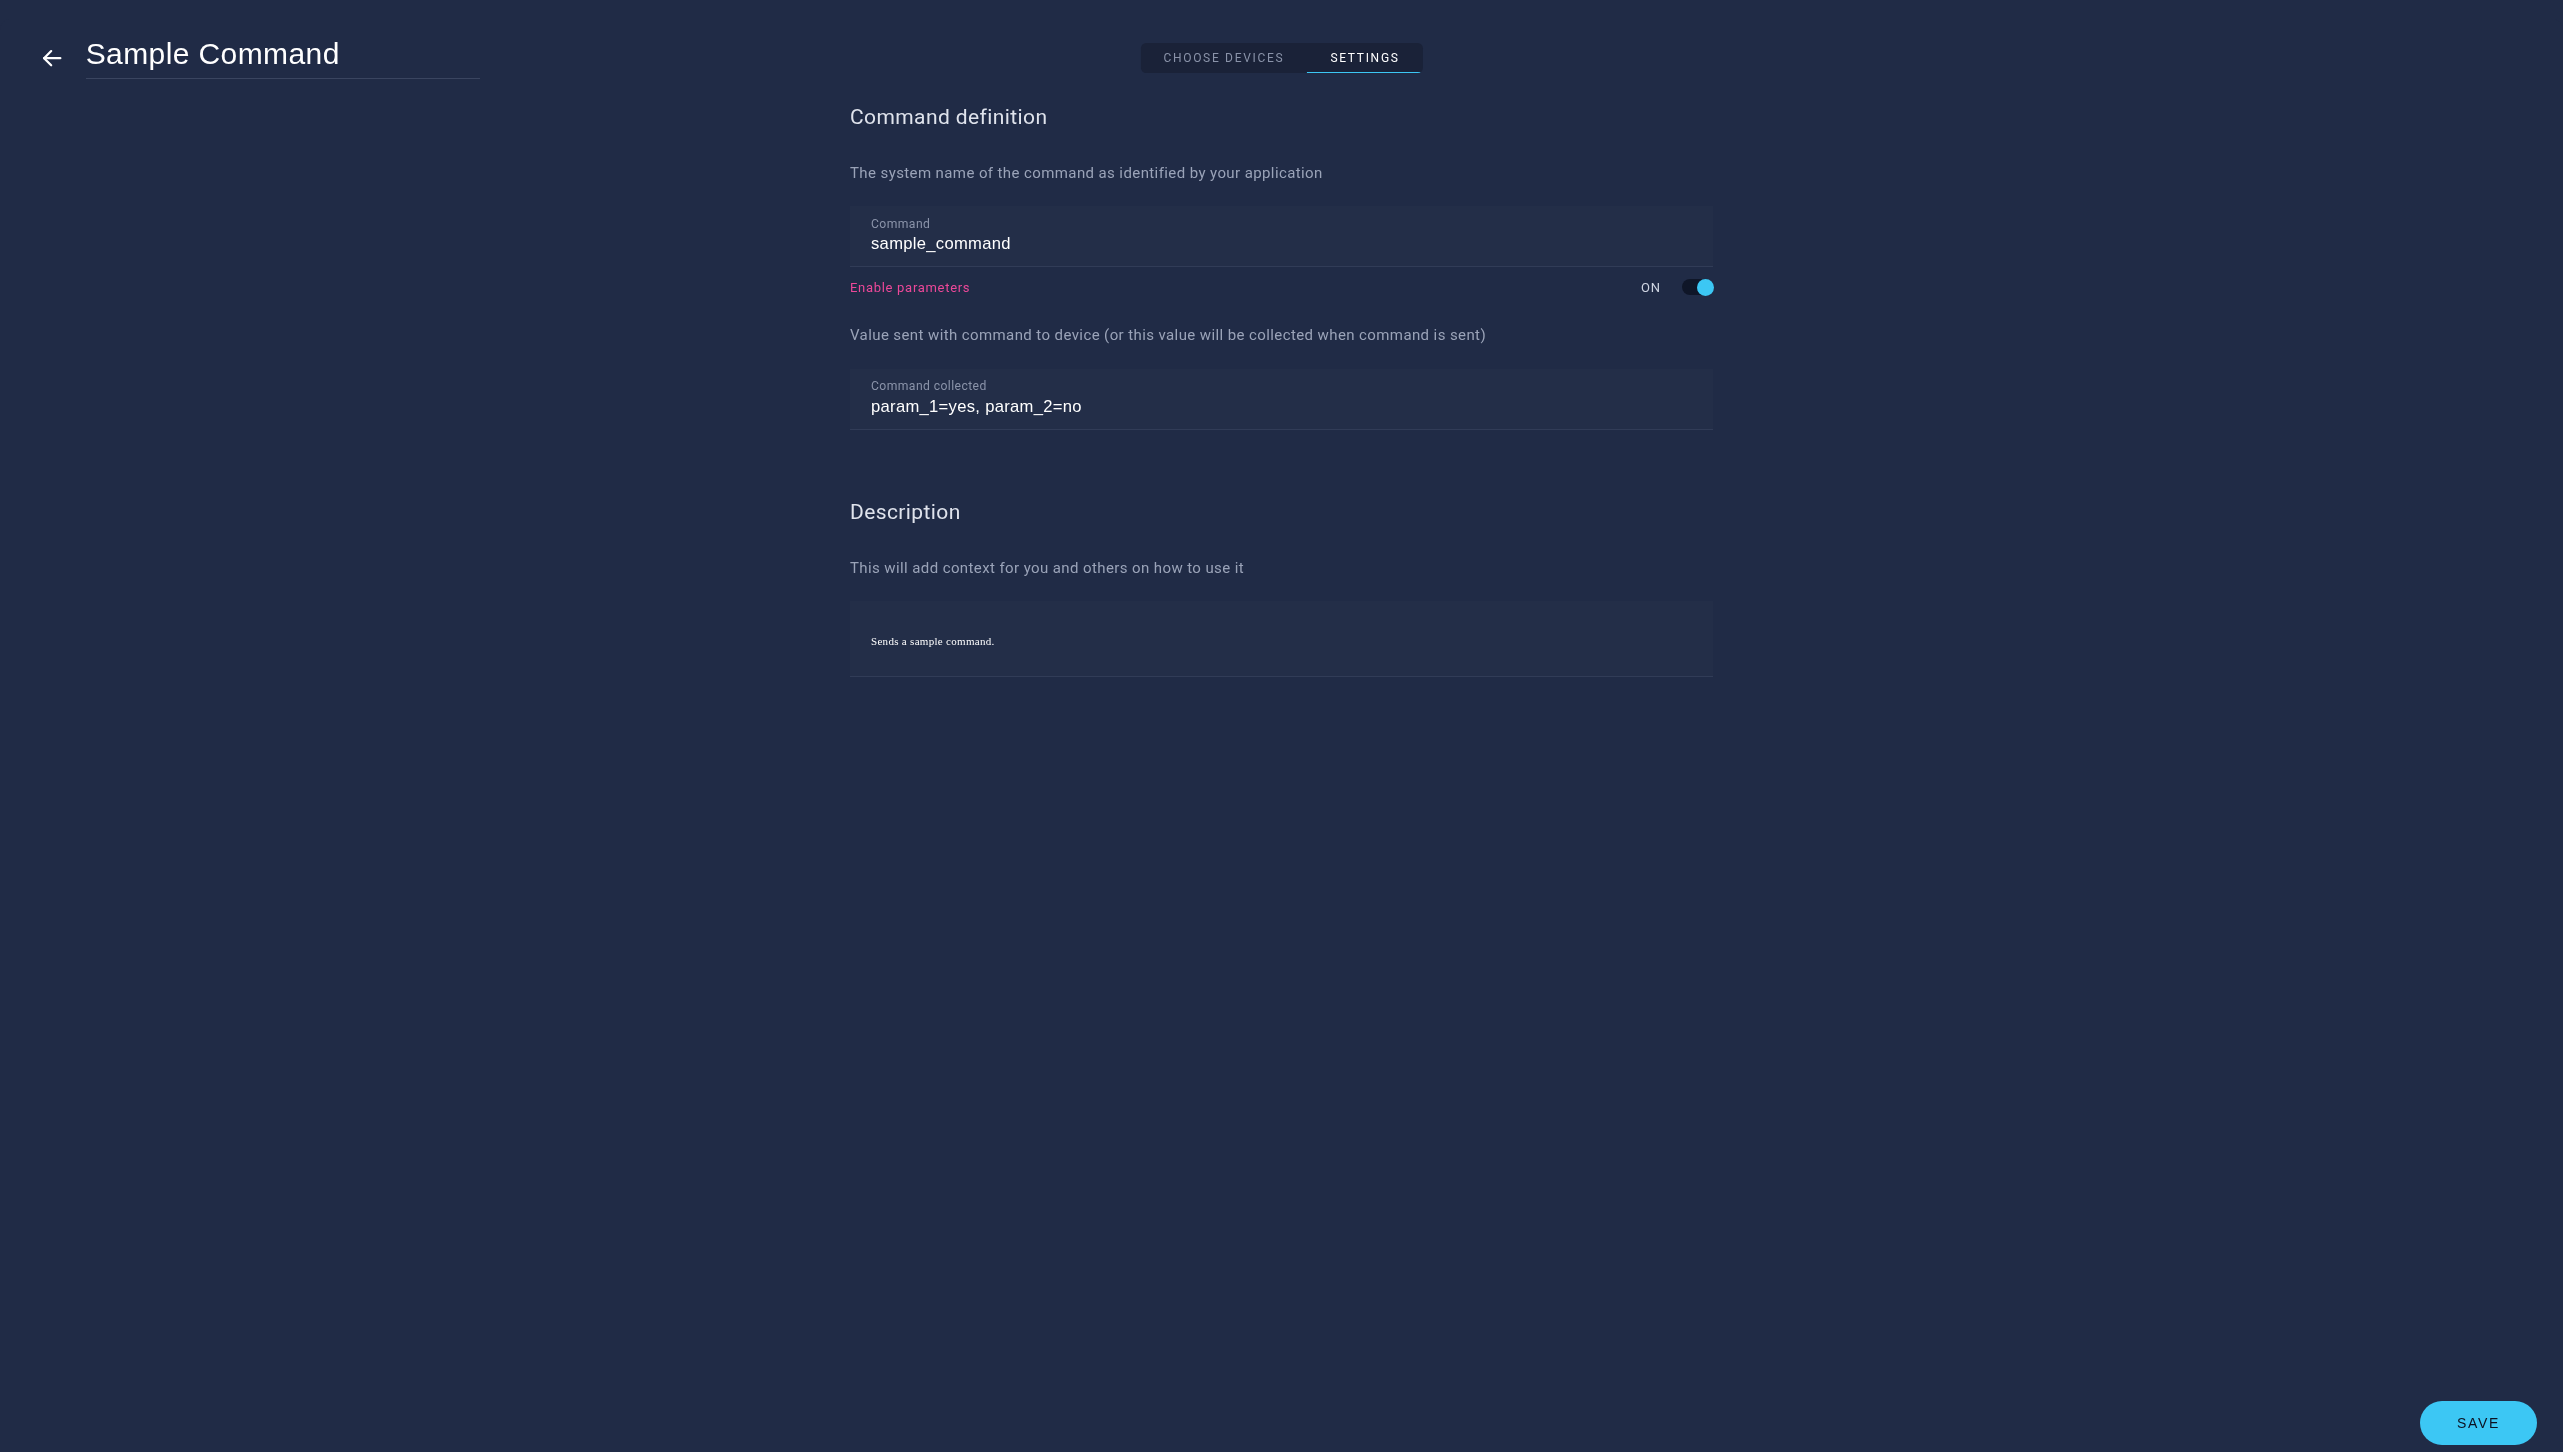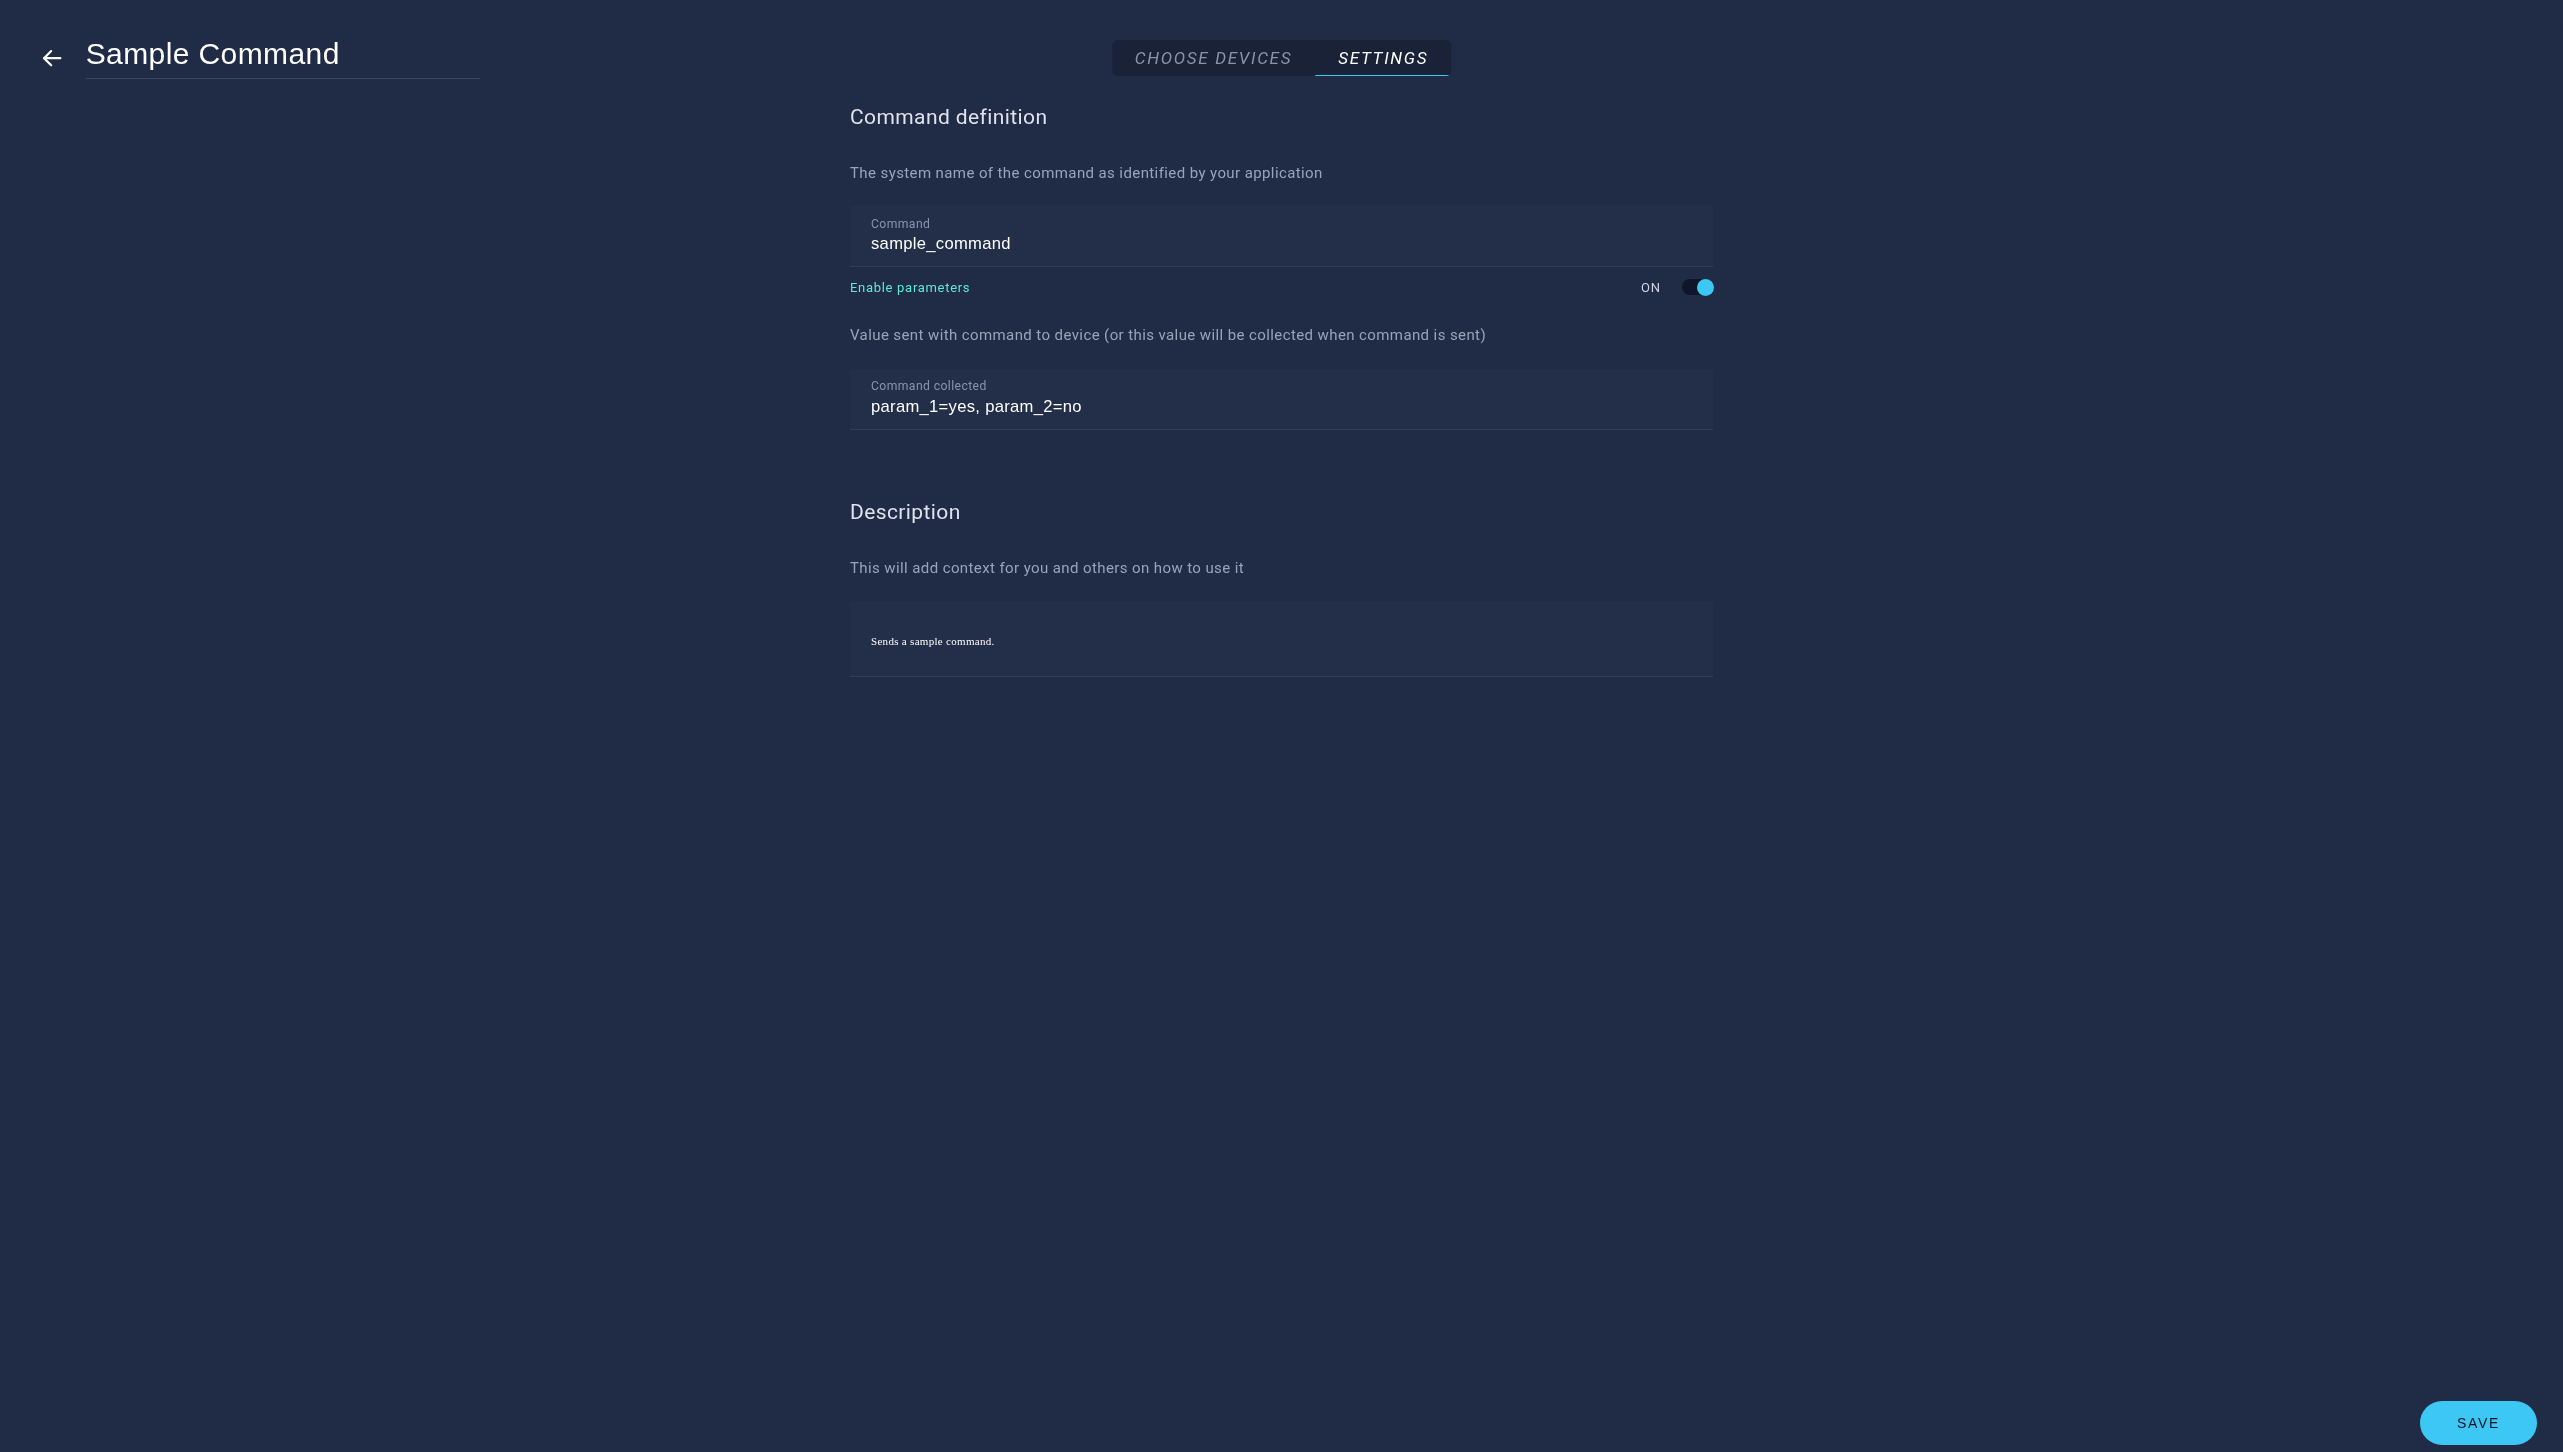--- a/index.html
+++ b/index.html
@@ -60,27 +60,26 @@
     position: absolute;
     left: 50%;
     transform: translateX(-50%);
     display: flex;
     background: #1a2238;
     border-radius: 5.2px;
     overflow: hidden;
   }
   .tab {
     padding: 8px 23px;
-    font-size: 17px;
+    font-size: 12px;
     letter-spacing: 1.7px;
     text-transform: uppercase;
     color: #8a93a9;
     cursor: pointer;
     position: relative;
-    font-style: italic;
   }
   .tab.active {
     color: #ffffff;
     text-align: center;
   }
   .tab.active::after {
     content: "";
     position: absolute;
     left: 0;
     right: 0;
@@ -138,21 +137,21 @@
     outline: none;
   }
   .toggle-row {
     display: flex;
     align-items: center;
     justify-content: space-between;
     margin: 12.2px 0 31px 0;
   }
   .toggle-row-label {
     font-size: 13px;
-    color: #5eead4;
+    color: #ec4899;
     letter-spacing: 0.7px;
   }
   .toggle-right {
     display: flex;
     align-items: center;
     gap: 21px;
   }
   .toggle-state {
     font-size: 13px;
     color: #cfd5e2;

